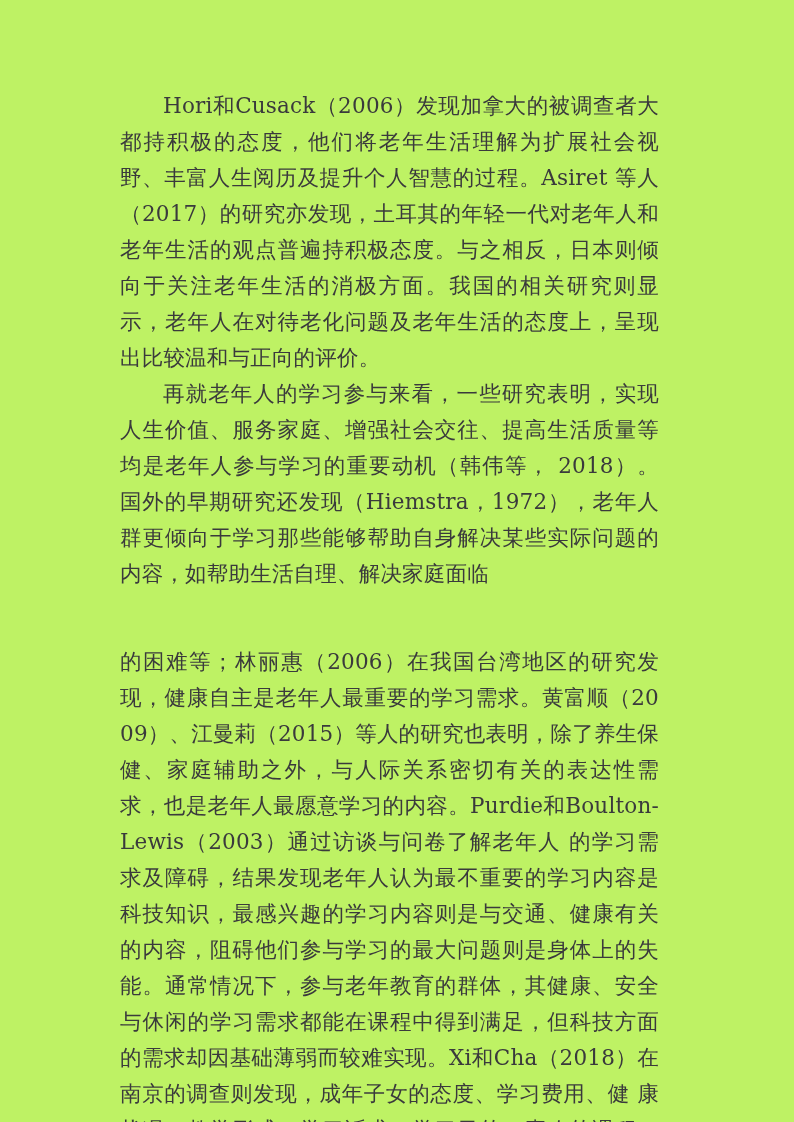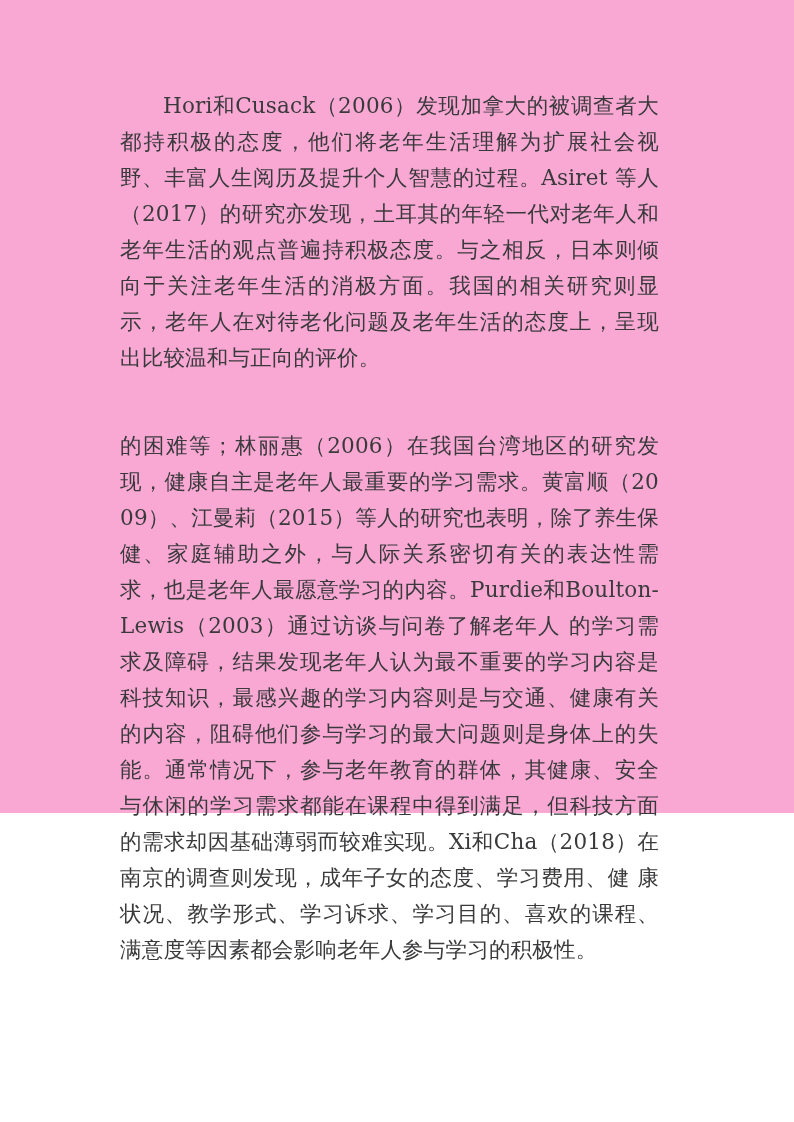--- a/index.html
+++ b/index.html
@@ -10,22 +10,22 @@
   body {
     width: 794px;
     height: 1122px;
     overflow: hidden;
     font-family: "DejaVu Serif", "Liberation Serif", serif;
   }
 
   .page {
     position: relative;
     width: 794px;
-    height: 813px;
-    background: #f9a8d4;
+    height: 1122px;
+    background: #bef264;
     box-sizing: border-box;
   }
 
   .text-column {
     position: absolute;
     left: 120px;
     top: 88px;
     width: 539px;
   }
 
@@ -59,20 +59,21 @@
 </style>
 </head>
 <body>
 
 <div class="page">
 
   <div class="text-column">
 
     <div class="block">
       <p class="para indent">Hori和Cusack（2006）发现加拿大的被调查者大都持积极的态度，他们将老年生活理解为扩展社会视野、丰富人生阅历及提升个人智慧的过程。Asiret 等人（2017）的研究亦发现，土耳其的年轻一代对老年人和老年生活的观点普遍持积极态度。与之相反，日本则倾向于关注老年生活的消极方面。我国的相关研究则显示，老年人在对待老化问题及老年生活的态度上，呈现出比较温和与正向的评价。</p>
+      <p class="para indent">再就老年人的学习参与来看，一些研究表明，实现人生价值、服务家庭、增强社会交往、提高生活质量等均是老年人参与学习的重要动机（韩伟等， 2018）。国外的早期研究还发现（Hiemstra，1972），老年人群更倾向于学习那些能够帮助自身解决某些实际问题的内容，如帮助生活自理、解决家庭面临</p>
     </div>
 
     <div class="block-gap"></div>
 
     <div class="block">
       <p class="para">的困难等；林丽惠（2006）在我国台湾地区的研究发现，健康自主是老年人最重要的学习需求。黄富顺（2009）、江曼莉（2015）等人的研究也表明，除了养生保健、家庭辅助之外，与人际关系密切有关的表达性需求，也是老年人最愿意学习的内容。Purdie和Boulton-Lewis（2003）通过访谈与问卷了解老年人 的学习需求及障碍，结果发现老年人认为最不重要的学习内容是科技知识，最感兴趣的学习内容则是与交通、健康有关的内容，阻碍他们参与学习的最大问题则是身体上的失能。通常情况下，参与老年教育的群体，其健康、安全与休闲的学习需求都能在课程中得到满足，但科技方面的需求却因基础薄弱而较难实现。Xi和Cha（2018）在南京的调查则发现，成年子女的态度、学习费用、健 康状况、教学形式、学习诉求、学习目的、喜欢的课程、满意度等因素都会影响老年人参与学习的积极性。</p>
 
     </div>
 
   </div>

